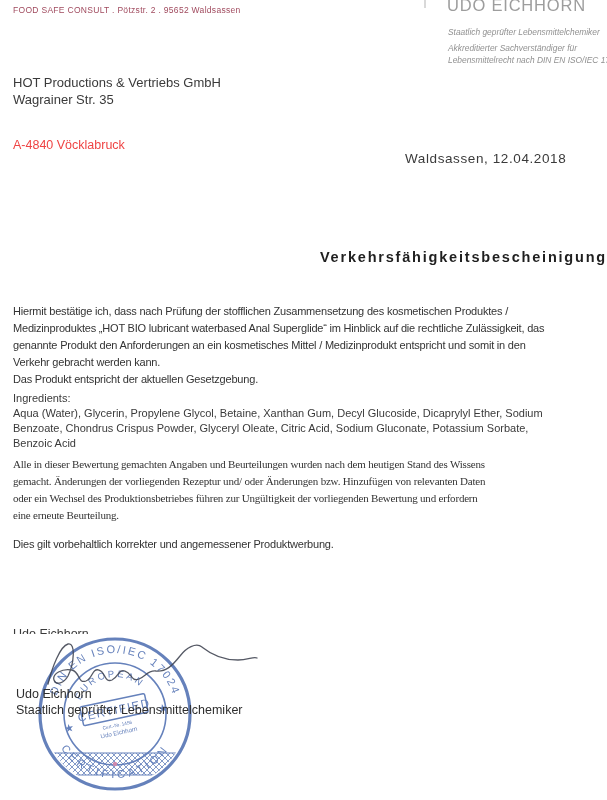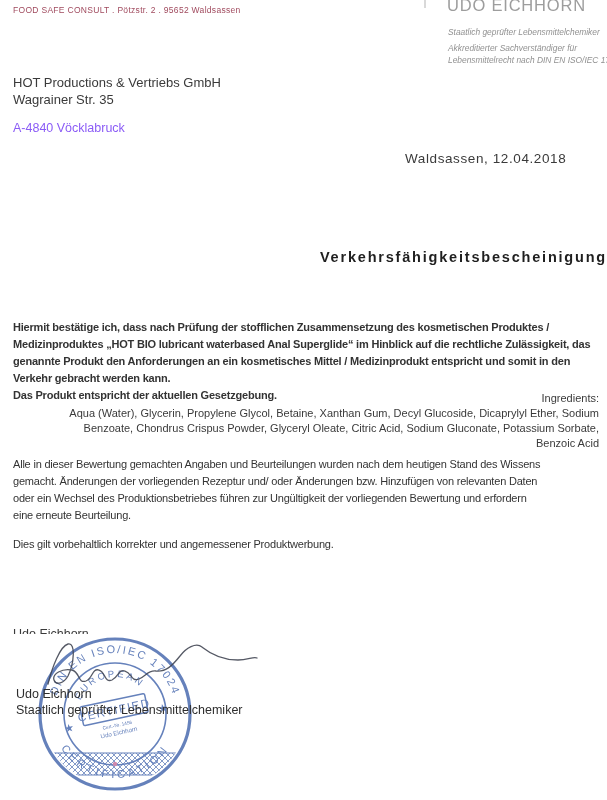--- a/index.html
+++ b/index.html
@@ -24,37 +24,37 @@
   }
   .lh-accred{
     position:absolute;left:448px;top:43px;font-size:8.4px;font-style:italic;
     color:#919191;line-height:11.5px;white-space:pre;
   }
   .recipient{
     position:absolute;left:13px;top:74px;font-size:13px;line-height:17px;
     color:#3a3a3a;white-space:pre-line;
   }
   .recipient-city{
-    position:absolute;left:13px;top:121px;font-size:12.5px;color:#8b5cf6;
+    position:absolute;left:13px;top:138px;font-size:12.5px;color:#ef4444;
   }
   .dateline{
     position:absolute;left:405px;top:151px;font-size:13.5px;letter-spacing:.6px;
     color:#3a3a3a;white-space:nowrap;
   }
   .doc-title{
     position:absolute;left:0;top:249px;width:100%;text-align:right;
     font-size:14.5px;font-weight:bold;letter-spacing:1.8px;color:#1f1f1f;
   }
   .para{
     position:absolute;left:13px;width:586px;font-size:11px;letter-spacing:-.2px;
     line-height:17px;color:#333;white-space:pre-line;
   }
-  .para-1{top:319px;font-weight:bold;}
-  .ingredients{top:391px;line-height:15px;letter-spacing:0;color:#3a3a3a;text-align:right;}
-  .para-2{top:456px;}
+  .para-1{top:303px;}
+  .ingredients{top:391px;line-height:15px;letter-spacing:0;color:#3a3a3a;}
+  .para-2{top:456px;font-family:Liberation Serif, serif;}
   .para-3{top:536px;}
   .clipped-name{
     position:absolute;left:13px;top:627px;height:7px;overflow:hidden;
     font-size:12.5px;color:#3a3a3a;white-space:nowrap;
   }
   .sig-name{position:absolute;left:16px;top:687px;font-size:12.5px;color:#2e2e2e;}
   .sig-title{position:absolute;left:16px;top:703px;font-size:12.5px;color:#2e2e2e;}
   .stamp-svg{position:absolute;left:33px;top:632px;width:164px;height:164px;opacity:.82;}
   .stamp-text{font-family:"Liberation Sans",sans-serif;fill:#4466ad;}
   .signature-svg{position:absolute;left:38px;top:634px;width:230px;height:70px;}

